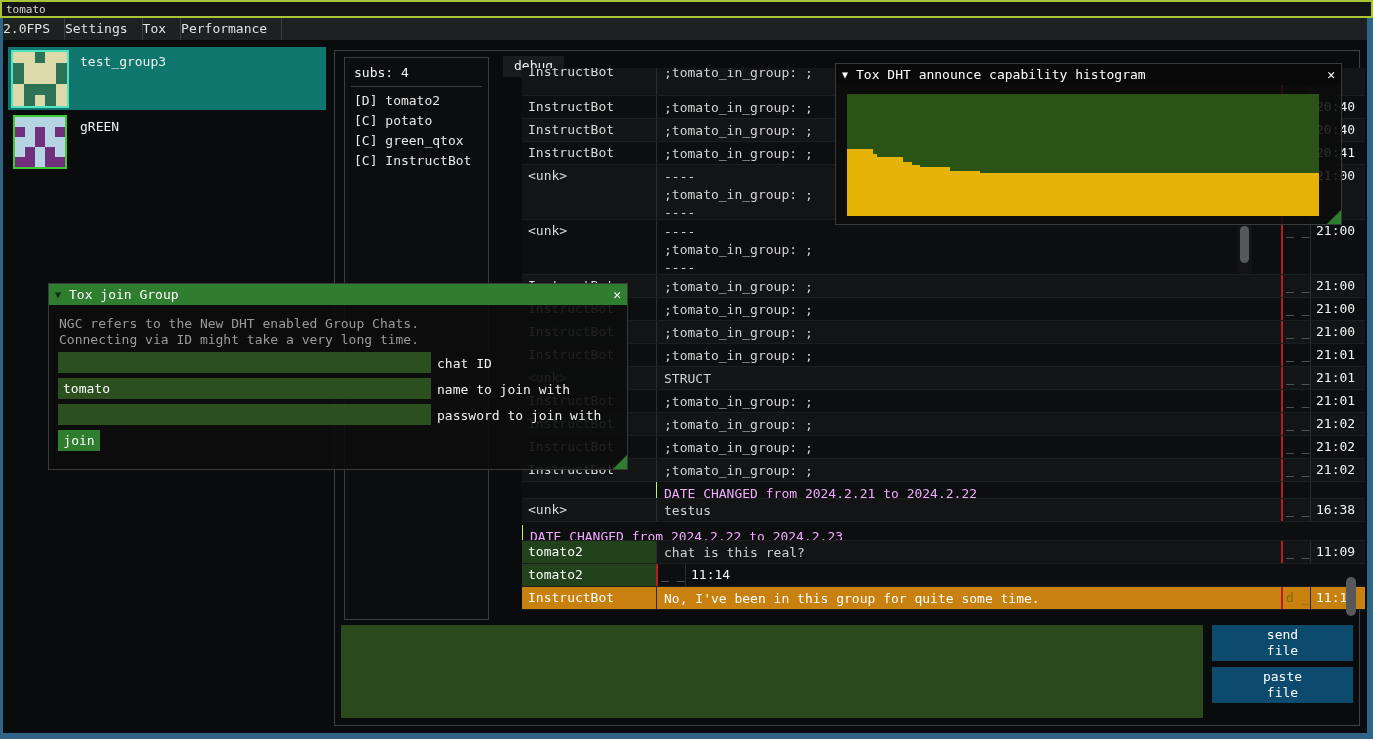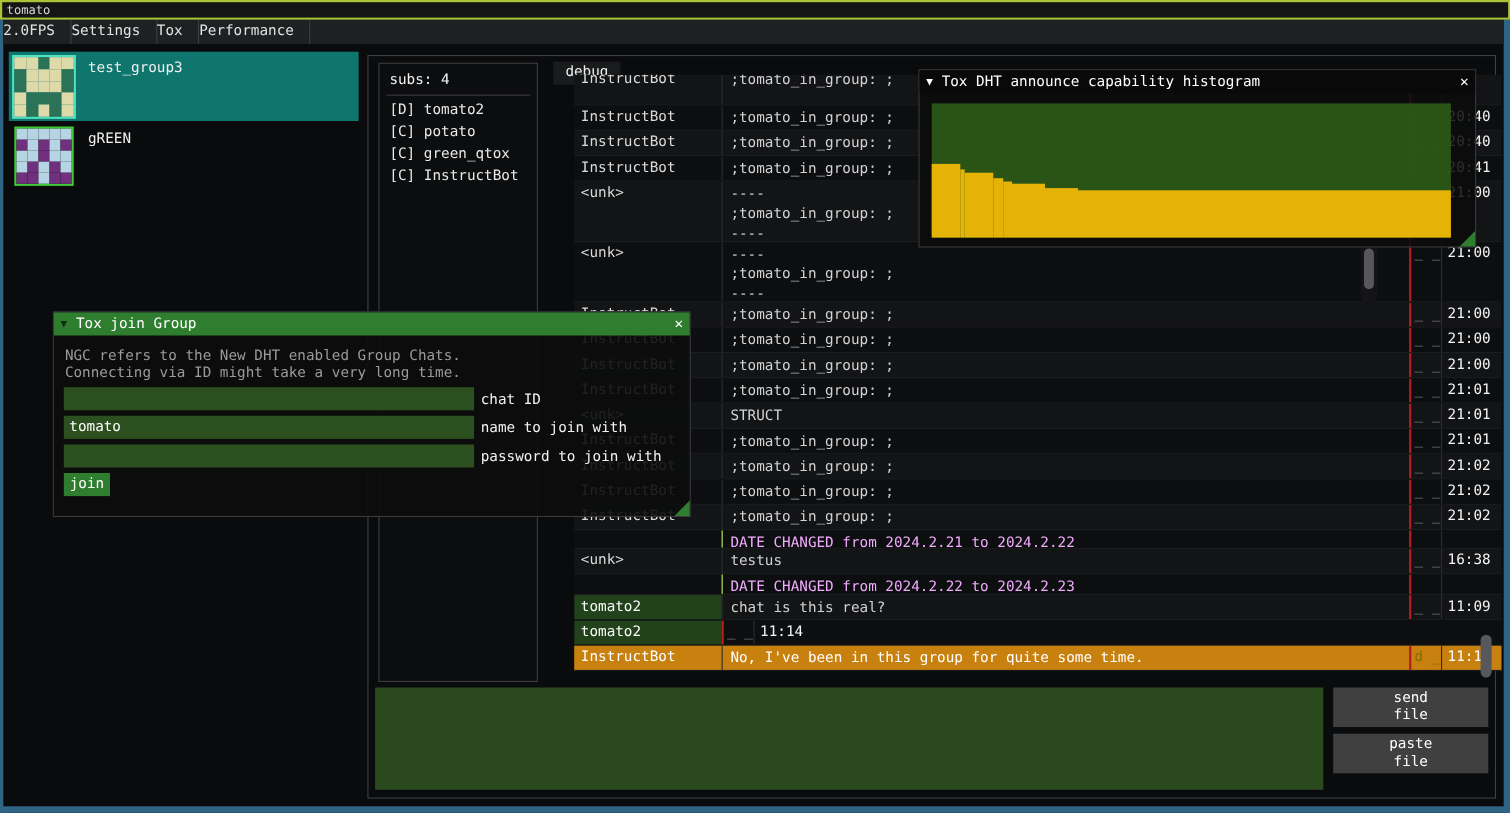--- a/index.html
+++ b/index.html
@@ -57,21 +57,21 @@
   .k-highlight { background:#c8800f !important; }
   .k-highlight .c-name, .k-highlight .c-msg, .k-highlight .c-time { color:#ffffff; }
   .k-highlight .c-flags { color:#7d6d04; }
 
   .vscroll-track { background:#141416; border-radius:5px; }
   .vscroll-thumb { background:#57585c; border-radius:5px; }
 
   
   #composer-input { left:341px; top:625px; width:862px; height:93px; background:#2a4a1d;
                     border:none; resize:none; color:#fff; font-family:inherit; font-size:13px; }
-  .file-btn { left:1212px; width:141px; height:36px; background:#404040; color:#fff;
+  .file-btn { left:1212px; width:141px; height:36px; background:#0c4a6e; color:#fff;
               text-align:center; padding-top:2px; line-height:16px; cursor:pointer; }
 
   
   .fwin { border:1px solid #3a3a3c; }
   .fwin-title { display:flex; align-items:center; height:21px; padding:0 6px; color:#fff; }
   .fwin-title .tri { font-size:10px; margin-right:8px; }
   .fwin-close { margin-left:auto; cursor:pointer; font-size:13px; color:#fff; }
   .resize-grip { position:absolute; right:0; bottom:0; width:0; height:0;
                  border-left:14px solid transparent; border-bottom:14px solid #2f7e2f; }
 
@@ -285,21 +285,21 @@
         <div class="c-msg"><span>DATE CHANGED from 2024.2.21 to 2024.2.22</span></div>
         <div class="c-flags"><span></span></div>
         <div class="c-time"><span></span></div>
       </div>
       <div class="crow k-normal even" style="height: 23px;">
         <div class="c-name"><span>&lt;unk&gt;</span></div>
         <div class="c-msg"><span>testus</span></div>
         <div class="c-flags"><span>_ _</span></div>
         <div class="c-time"><span>16:38</span></div>
       </div>
-      <div class="crow k-date odd" style="height: 19px;">
+      <div class="crow k-date odd" style="height: 19px; flex-direction: column;">
         <div class="c-name"><span></span></div>
         <div class="c-msg"><span>DATE CHANGED from 2024.2.22 to 2024.2.23</span></div>
         <div class="c-flags"><span></span></div>
         <div class="c-time"><span></span></div>
       </div>
       <div class="crow k-self even" style="height: 23px;">
         <div class="c-name"><span>tomato2</span></div>
         <div class="c-msg"><span>chat is this real?</span></div>
         <div class="c-flags"><span>_ _</span></div>
         <div class="c-time"><span>11:09</span></div>

